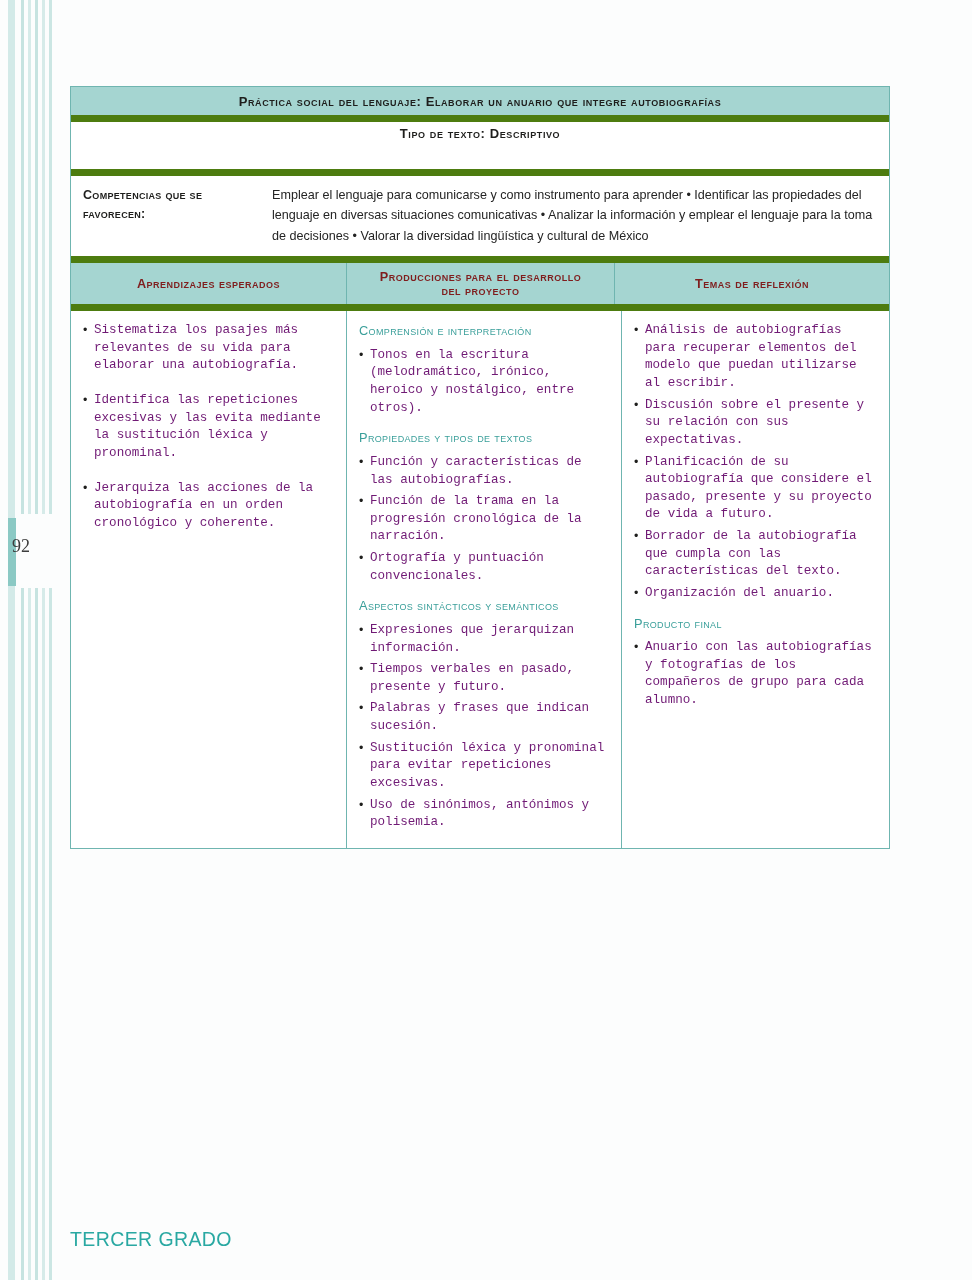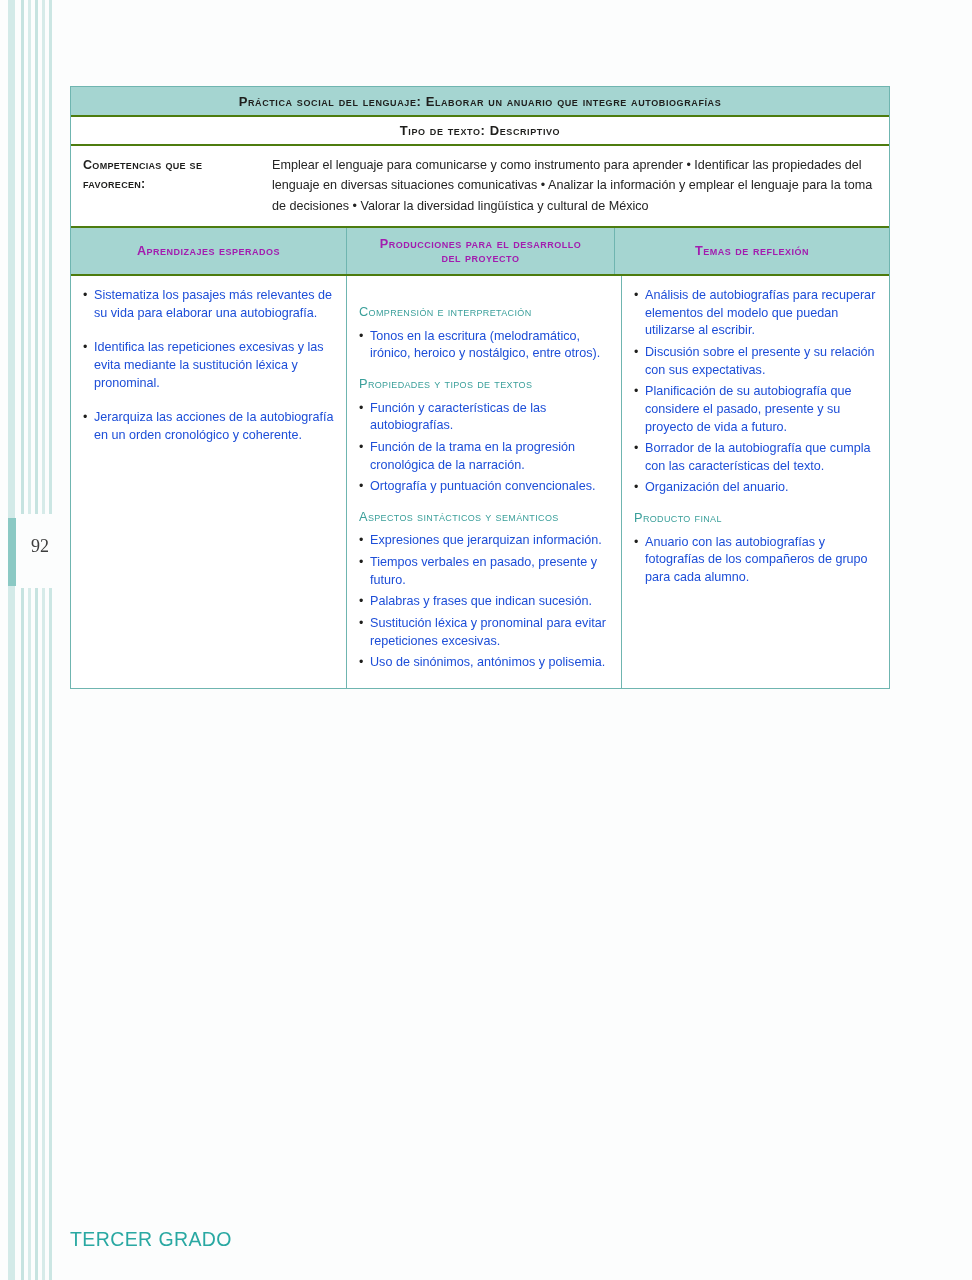--- a/index.html
+++ b/index.html
@@ -17,93 +17,93 @@
   .stripe { position:absolute; top:0; height:1280px; }
   .s1 { left:8px;  width:7px; background:#d3eae8; }
   .s2 { left:21px; width:3px; background:#c6e3e0; }
   .s3 { left:28px; width:3px; background:#d6ebe9; }
   .s4 { left:35px; width:3px; background:#c6e3e0; }
   .s5 { left:42px; width:3px; background:#d6ebe9; }
   .s6 { left:49px; width:3px; background:#cbe6e3; }
   .page-num-patch { position:absolute; left:17px; top:514px; width:46px; height:74px; background:#fcfdfd; }
   .page-num-block { position:absolute; left:8px; top:518px; width:8px; height:68px; background:#8bc9c4; }
   .page-num {
-    position:absolute; left:31px; top:536px;
+    position:absolute; left:12px; top:536px;
     font-family:"Liberation Serif", serif;
     font-size:18px; color:#3d3d3d;
   }
 
   
   .curr-table {
     position:absolute; left:70px; top:86px; width:820px;
     border:1px solid #6fb5b0; background:#fff;
     font-size:12.5px;
   }
-  .row { border-top:2px solid #4d7c0f; }
+  .row { border-top:7px solid #4d7c0f; }
   .row:first-child { border-top:none; }
 
   .hdr-row {
     background:#a5d5d1;
     min-height:28px;
     display:flex; align-items:center; justify-content:center;
     font-variant:small-caps; letter-spacing:.6px;
     font-weight:600; font-size:13px; color:#1e1e1c;
     padding:4px 6px; text-align:center;
   }
   .type-row {
     background:#fff;
     min-height:29px;
     display:flex; align-items:center; justify-content:center;
     font-variant:small-caps; letter-spacing:.6px;
     font-weight:600; font-size:13px; color:#1e1e1c;
     padding:4px 10px; text-align:center;
   }
   .comp-row {
     background:#fff; display:flex;
-    padding:9px 12px 10px 12px; min-height:68px;
+    padding:9px 12px 10px 12px; min-height:68px;margin-top:24px;
   }
   .comp-label {
     flex:0 0 183px;
     font-variant:small-caps; font-weight:700; letter-spacing:.3px;
     font-size:12.5px; color:#1e1e1c; line-height:1.5; padding-top:1px;
   }
   .comp-text { flex:1; line-height:1.62; font-size:12.6px; padding-left:6px; color:#242424; }
 
   .colhead-row { display:flex; background:#a5d5d1; min-height:48px; }
   .colhead {
     display:flex; align-items:center; justify-content:center; text-align:center;
     font-variant:small-caps; letter-spacing:.5px;
-    font-weight:600; font-size:12.7px; color:#a21caf;
+    font-weight:600; font-size:12.7px; color:#7f1d1d;
     padding:6px 26px; border-left:1px solid #6fb5b0;
   }
   .colhead:first-child { border-left:none; }
   .w1 { flex:0 0 275px; width:275px; }
   .w2 { flex:0 0 275px; width:275px; }
   .w3 { flex:1; }
 
   .body-row { display:flex; min-height:405px; background:#fff; }
   .cell {
     border-left:1px solid #6fb5b0;
     padding:11px 10px 12px 12px;
     line-height:1.38;
   }
   .cell:first-child { border-left:none; }
 
   .bullet { display:flex; margin-bottom:4px; }
   .bullet .dot { flex:0 0 11px; width:11px; color:#1e1e1c; }
-  .bullet .btxt { flex:1; font-size:12.6px; color:#1d4ed8; line-height:1.4; }
+  .bullet .btxt { flex:1; font-size:12.6px; color:#701a75; line-height:1.4;font-family:Liberation Mono, monospace; }
   .bullet.spaced { margin-bottom:17px; }
   .cell-aprendizajes .bullet:last-child { margin-bottom:0; }
 
   .section-heading {
     font-variant:small-caps; letter-spacing:.35px;
     color:#3a9f9a; font-size:12.8px;
     margin:13px 0 7px 0; line-height:1.3;
   }
-  .cell .section-heading:first-child { margin-top:17px; }
+  .cell .section-heading:first-child { margin-top:1px; }
 
   .footer-label {
     position:absolute; left:70px; top:1228px;
     color:#29a8a2; font-size:19.5px; letter-spacing:.4px;
   }
 </style>
 </head>
 <body>
 
 <div class="page">

